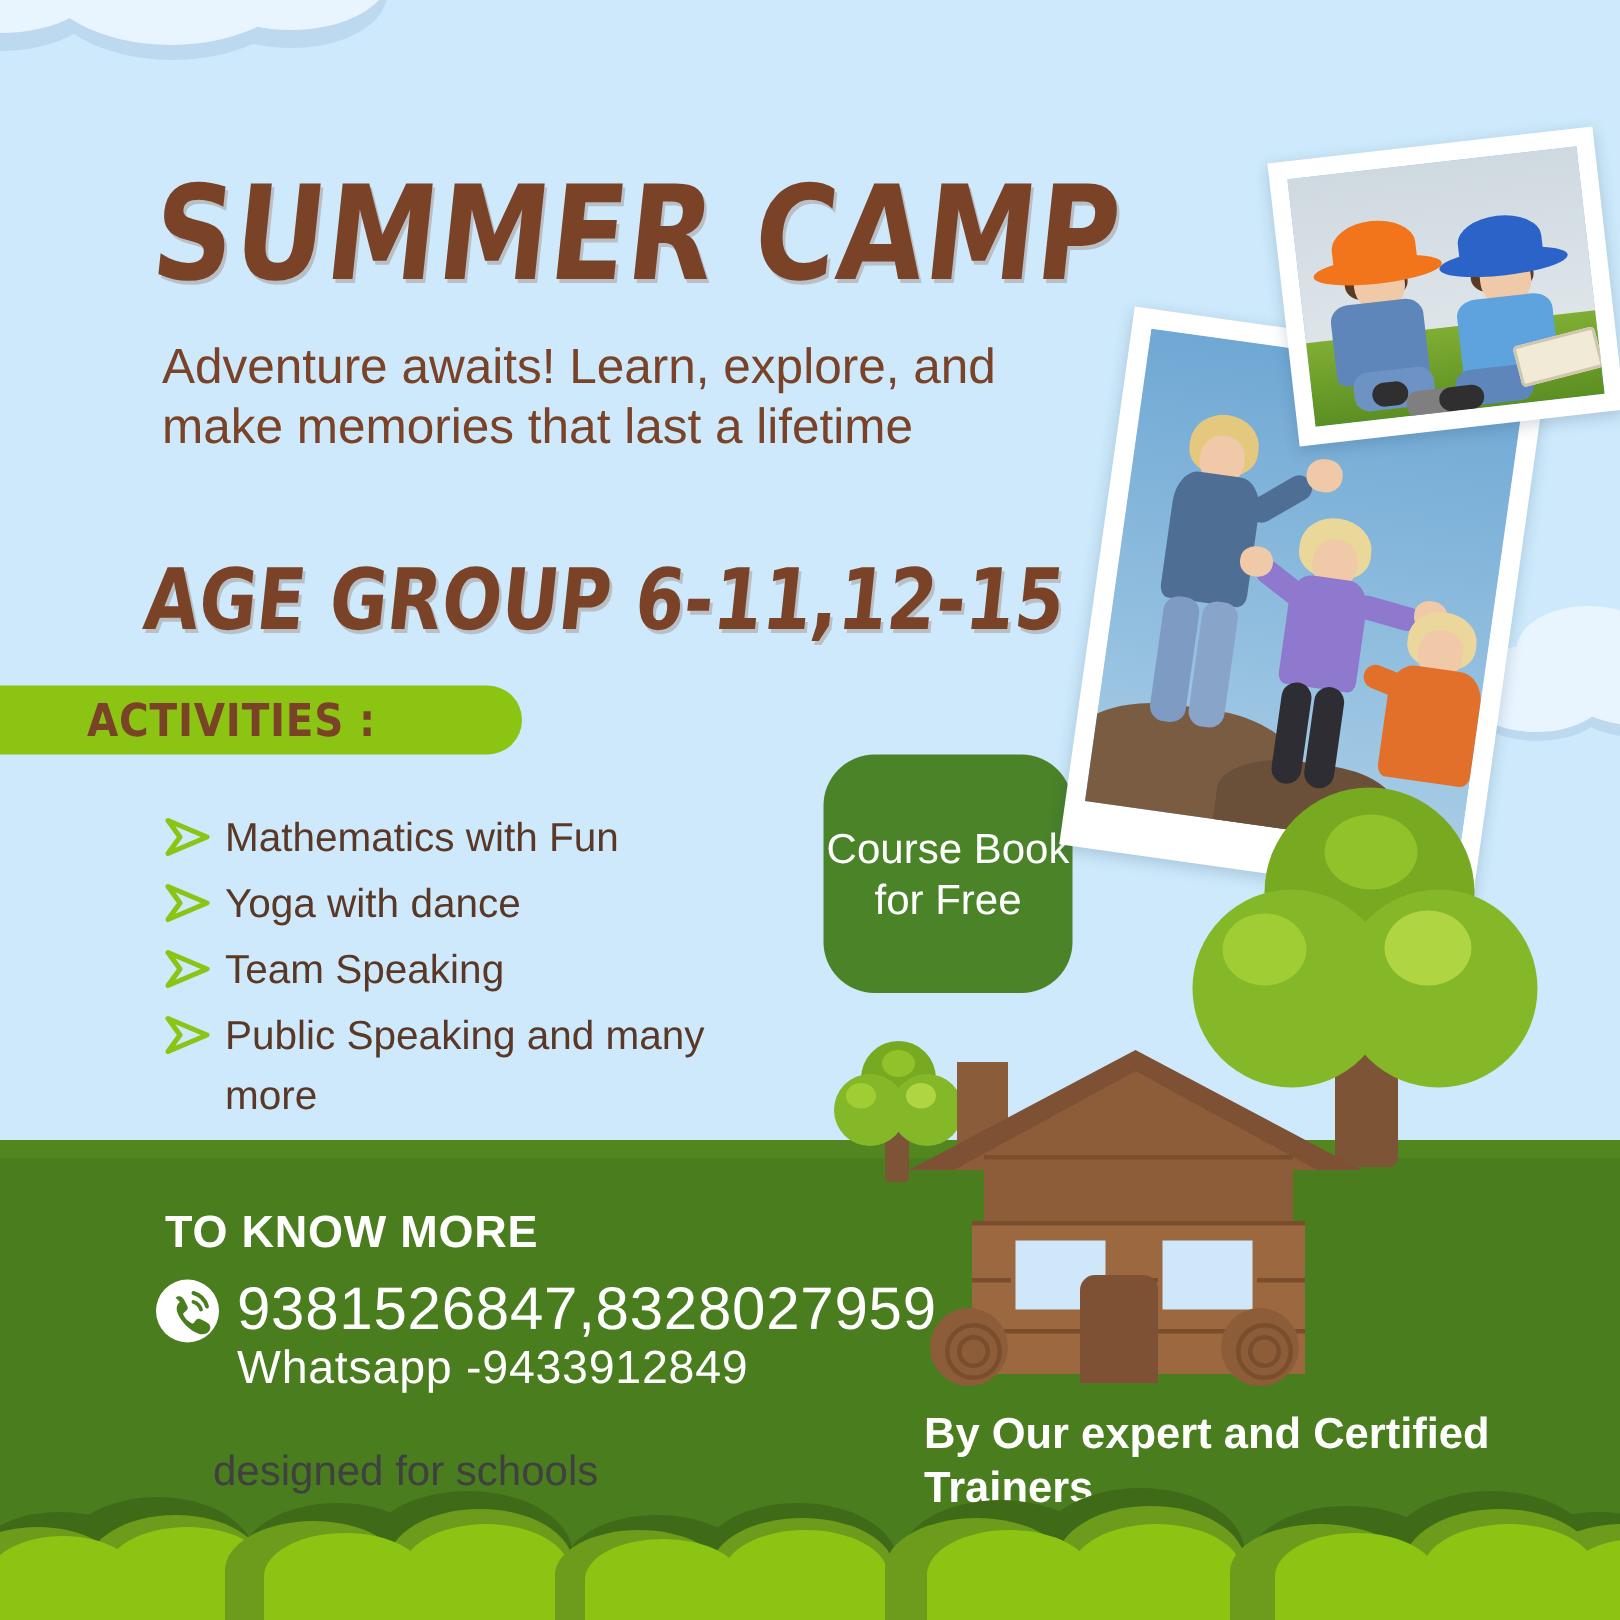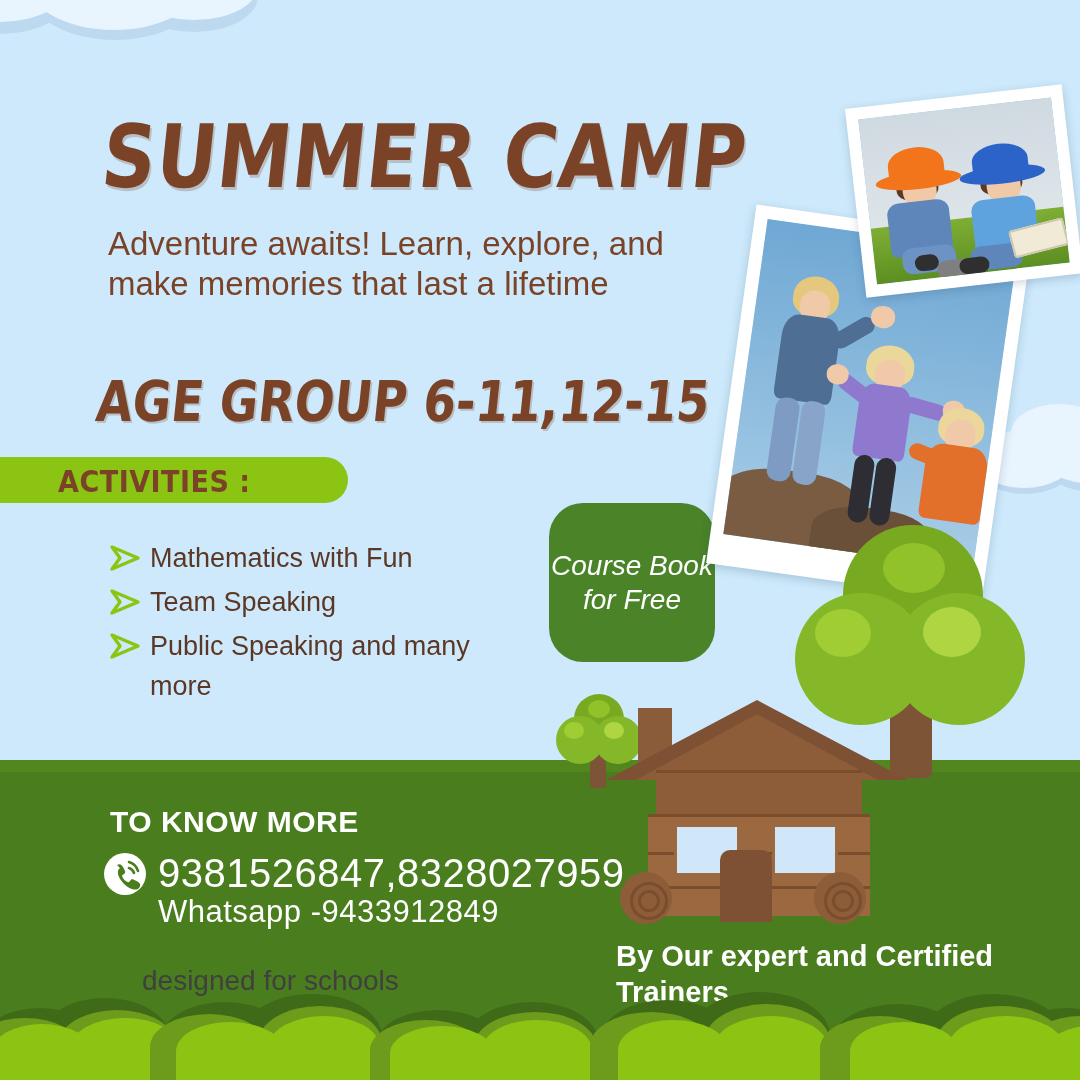--- a/index.html
+++ b/index.html
@@ -91,21 +91,21 @@
   }
   .act-text{
     font-size:27px;line-height:40px;color:#5B3826;
     padding-left:6px;
   }
 
   
   .badge{
     position:absolute;left:549px;top:503px;width:166px;height:159px;
     background:#4A8328;border-radius:34px;
-    display:flex;align-items:center;justify-content:center;font-style:italic;
+    display:flex;align-items:center;justify-content:center;
   }
   .badge .badge-text{
     color:#ffffff;font-size:28px;line-height:34px;text-align:center;
   }
 
   
   .photo{
     position:absolute;background:#ffffff;
     box-shadow:0 3px 10px rgba(40,70,100,.22);
     padding:0;overflow:hidden;
@@ -221,20 +221,28 @@
 
     <div class="act-item">
       <span class="act-arrow">
         <svg viewBox="0 0 36 30" width="36" height="30">
           <path d="M4 4 L30 15 L4 26 L12 15 Z" fill="none" stroke="#8CC413" stroke-width="3.4" stroke-linejoin="round"></path>
         </svg>
       </span>
       <span class="act-text">Mathematics  with Fun</span>
     </div>
 
+    <div class="act-item">
+      <span class="act-arrow">
+        <svg viewBox="0 0 36 30" width="36" height="30">
+          <path d="M4 4 L30 15 L4 26 L12 15 Z" fill="none" stroke="#8CC413" stroke-width="3.4" stroke-linejoin="round"></path>
+        </svg>
+      </span>
+      <span class="act-text">Yoga with dance</span>
+    </div>
 
     <div class="act-item">
       <span class="act-arrow">
         <svg viewBox="0 0 36 30" width="36" height="30">
           <path d="M4 4 L30 15 L4 26 L12 15 Z" fill="none" stroke="#8CC413" stroke-width="3.4" stroke-linejoin="round"></path>
         </svg>
       </span>
       <span class="act-text">Team Speaking</span>
     </div>
 

